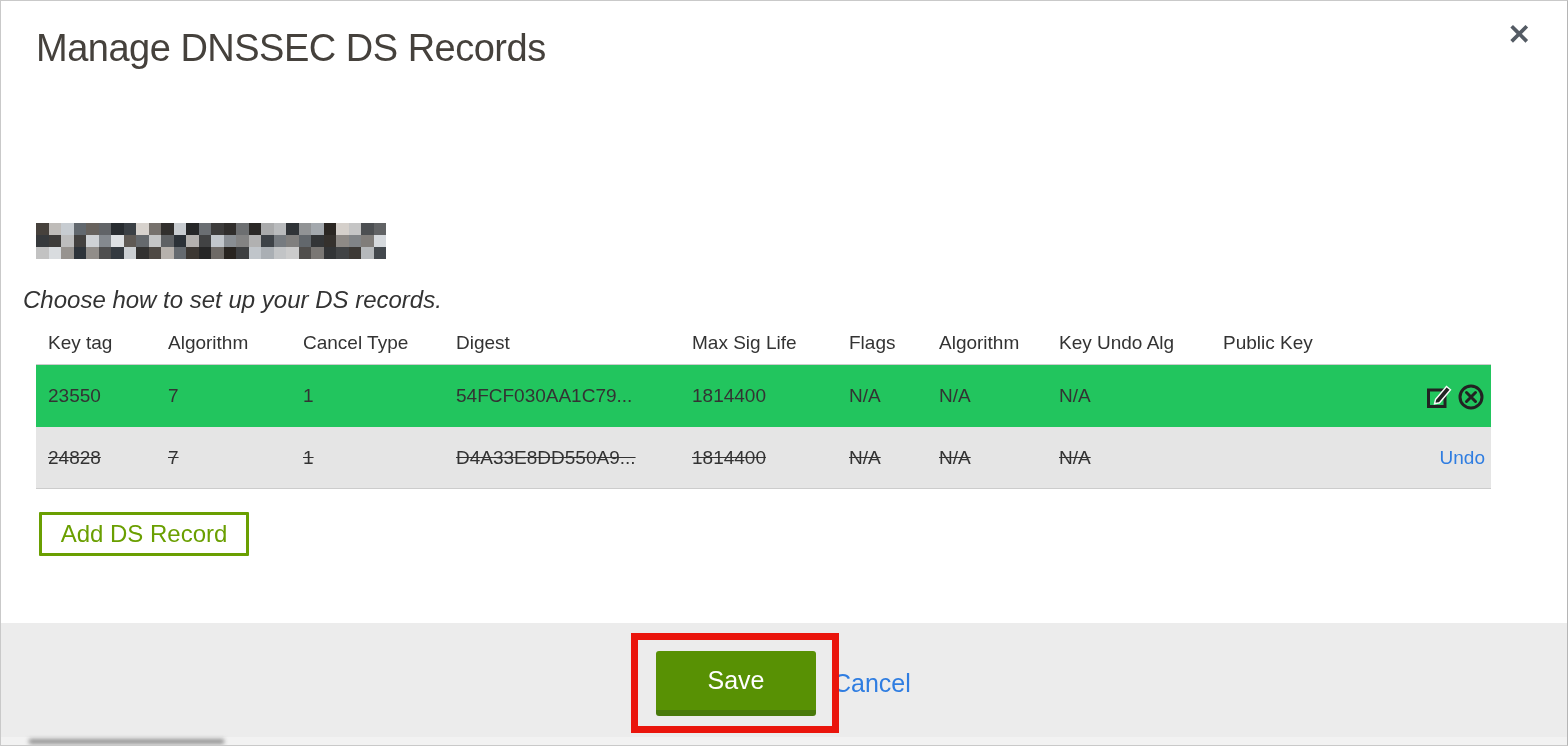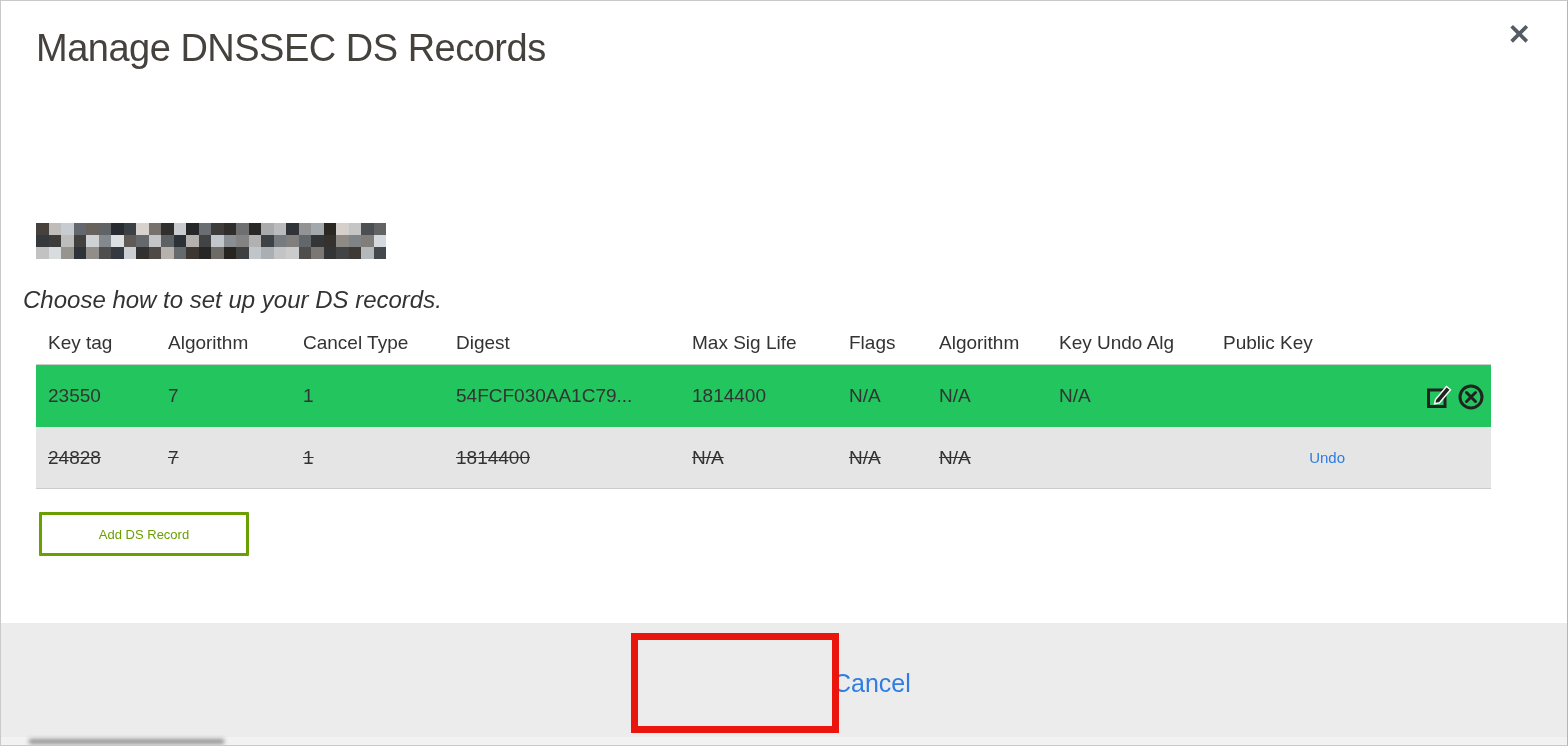--- a/index.html
+++ b/index.html
@@ -80,36 +80,36 @@
 
   .cell-actions {
     display: flex;
     justify-content: flex-end;
     align-items: center;
     gap: 4px;
     padding-right: 6px !important;
   }
   .action-icon { width: 28px; height: 28px; cursor: pointer; display: inline-block; }
   .undo-link {
-    font-size: 15px;
+    font-size: 19px;
     color: #2f7de1;
     cursor: pointer;
     text-decoration: none;
   }
 
   .add-btn {
     position: absolute;
     left: 38px;
     top: 511px;
     width: 210px;
     height: 44px;
     background: #ffffff;
     border: 3px solid #6a9f01;
     color: #6a9f01;
-    font-size: 13px;
+    font-size: 24px;
     font-family: "Liberation Sans", sans-serif;
     cursor: pointer;
     border-radius: 1px;
   }
 
   .footer {
     position: absolute;
     left: 0;
     top: 622px;
     width: 100%;
@@ -311,38 +311,40 @@
             <path d="M9.5 10.5 L18.5 19.5 M18.5 10.5 L9.5 19.5" stroke="#222" stroke-width="3" stroke-linecap="round"></path>
           </svg>
         </span>
       </div>
     </div>
 
     <div class="t-row t-body-row row-deleted">
       <div class="cell-text">24828</div>
       <div class="cell-text">7</div>
       <div class="cell-text">1</div>
+      <div class="cell-text">D4A33E8DD550A9...</div>
       <div class="cell-text">1814400</div>
       <div class="cell-text">N/A</div>
       <div class="cell-text">N/A</div>
       <div class="cell-text">N/A</div>
       <div class="cell-text"></div>
       <div class="cell-actions">
         <a class="undo-link">Undo</a>
       </div>
     </div>
 
   </div>
 
   <button class="add-btn">Add DS Record</button>
 
   <div class="footer"></div>
 
   <div class="annotation-rect"></div>
 
+  <button class="save-btn">Save</button>
 
   <a class="cancel-link">Cancel</a>
 
   <div class="behind-strip">
     <div class="behind-blur"></div>
   </div>
 
 </div>
 
 </body></html>

